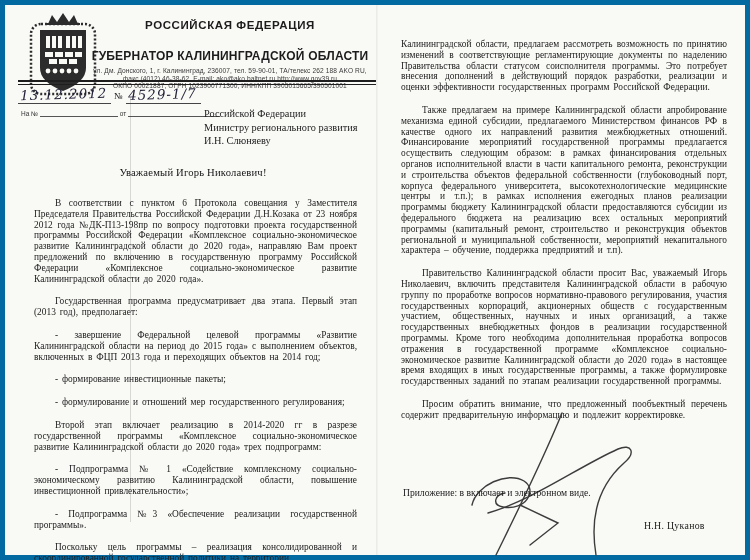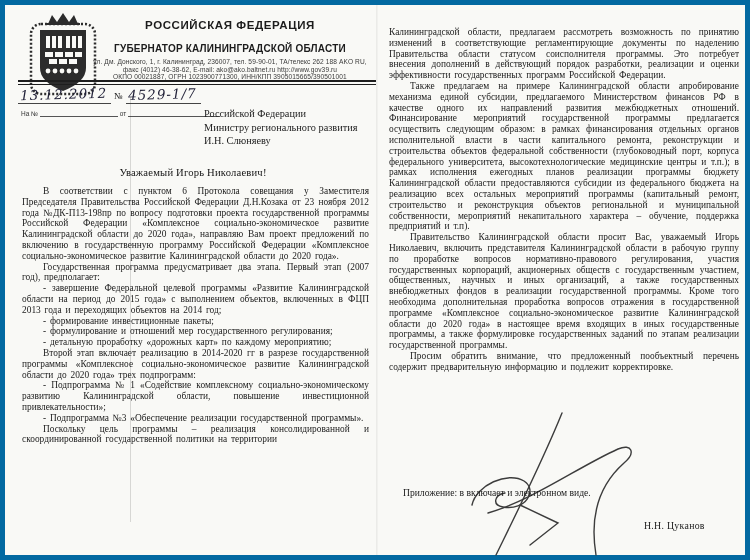--- a/index.html
+++ b/index.html
@@ -17,21 +17,21 @@
   .gap-crease{position:absolute;left:371px;top:0;width:2px;height:550px;
     background:linear-gradient(to right,rgba(0,0,0,0.07),rgba(0,0,0,0.02));}
   .fold-crease{position:absolute;left:122px;top:92px;width:1px;height:425px;
     background:rgba(60,60,60,0.18);}
 
   
   .emblem{position:absolute;left:20px;top:7px;width:70px;height:88px;}
   .lh-center{position:absolute;left:78px;top:14px;width:288px;text-align:center;
     font-family:"Liberation Sans",sans-serif;color:#1c1c1c;}
   .lh-country{font-size:11.5px;font-weight:bold;letter-spacing:0.6px;}
-  .lh-org{font-size:10px;font-weight:bold;letter-spacing:0.2px;margin-top:12px;}
+  .lh-org{font-size:12px;font-weight:bold;letter-spacing:0.2px;margin-top:18px;}
   .lh-addr{margin-top:4px;font-size:6.6px;line-height:7.6px;color:#3a3a3a;letter-spacing:0.1px;}
   .rule{position:absolute;left:10px;right:2px;top:75px;height:2px;
     border-top:2.5px solid #1e1e1e;border-bottom:1px solid #1e1e1e;}
 
   
   .ref-row{position:absolute;left:10px;top:80px;width:230px;color:#1d1d30;}
   .hw{font-family:"DejaVu Serif",serif;font-style:italic;font-size:13.5px;
     letter-spacing:1px;transform:rotate(-1.5deg);display:inline-block;color:#23233a;}
   .hw-line{display:inline-block;border-bottom:1.2px solid #444;padding:0 4px 0 2px;}
   .num-sign{font-family:"Liberation Serif",serif;font-size:9px;color:#222;margin:0 3px;}
@@ -41,21 +41,21 @@
 
   .addressee{position:absolute;left:196px;top:102px;width:170px;
     font-size:10.3px;line-height:13.5px;color:#1d1d1d;}
   .salutation{position:absolute;left:30px;top:162px;width:310px;text-align:center;
     font-size:10.6px;color:#161616;letter-spacing:0.2px;}
 
   
   .body-l{position:absolute;left:14px;top:181px;width:347px;}
   .body-r{position:absolute;left:11px;top:22px;width:350px;}
   .body-l p,.body-r p{
-    margin:0;font-size:9.4px;line-height:10.8px;text-align:justify;
+    margin:12px;font-size:9.4px;line-height:10.8px;text-align:justify;
     color:#1b1b1b;word-spacing:1.5px;font-family:Liberation Serif, serif;
   }
   .ind{text-indent:21px;}
 
   .attachment{position:absolute;left:25px;top:482px;font-size:9.6px;color:#1b1b1b;}
   .signer{position:absolute;left:266px;top:515px;font-size:9.8px;color:#1a1a1a;letter-spacing:0.3px;font-family:Liberation Serif, serif;}
   .signature{position:absolute;left:80px;top:400px;width:220px;height:152px;}
 </style>
 </head>
 <body>
@@ -124,25 +124,24 @@
       <div class="addressee">
         <div>Российской Федерации</div>
         <div>Министру регионального развития</div>
         <div>И.Н. Слюняеву</div>
       </div>
 
       <div class="salutation">Уважаемый Игорь Николаевич!</div>
 
       <div class="body-l">
         <p class="ind">В соответствии с пунктом 6 Протокола совещания у Заместителя Председателя Правительства Российской Федерации Д.Н.Козака от 23 ноября 2012 года №ДК-П13-198пр по вопросу подготовки проекта государственной программы Российской Федерации «Комплексное социально-экономическое развитие Калининградской области до 2020 года», направляю Вам проект предложений по включению в государственную программу Российской Федерации «Комплексное социально-экономическое развитие Калининградской области до 2020 года».</p>
-        <p class="ind">Государственная программа предусматривает два этапа. Первый этап (2007 год), предполагает:</p>
+        <p class="ind">Государственная программа предусматривает два этапа. Первый этап (2013 год), предполагает:</p>
         <p class="ind">- завершение Федеральной целевой программы «Развитие Калининградской области на период до 2015 года» с выполнением объектов, включенных в ФЦП 2013 года и переходящих объектов на 2014 год;</p>
         <p class="ind">- формирование инвестиционные пакеты;</p>
         <p class="ind">- формулирование и отношений мер государственного регулирования;</p>
-        <p class="ind">- детальную проработку «дорожных карт» по каждому мероприятию;</p>
         <p class="ind">Второй этап включает реализацию в 2014-2020 гг в разрезе государственной программы «Комплексное социально-экономическое развитие Калининградской области до 2020 года» трех подпрограмм:</p>
         <p class="ind">- Подпрограмма № 1 «Содействие комплексному социально-экономическому развитию Калининградской области, повышение инвестиционной привлекательности»;</p>
         <p class="ind">- Подпрограмма №3 «Обеспечение реализации государственной программы».</p>
         <p class="ind">Поскольку цель программы – реализация консолидированной и скоординированной государственной политики на территории</p>
       </div>
 
       <div class="fold-crease"></div>
     </div>
 
     <div class="page page-right">

